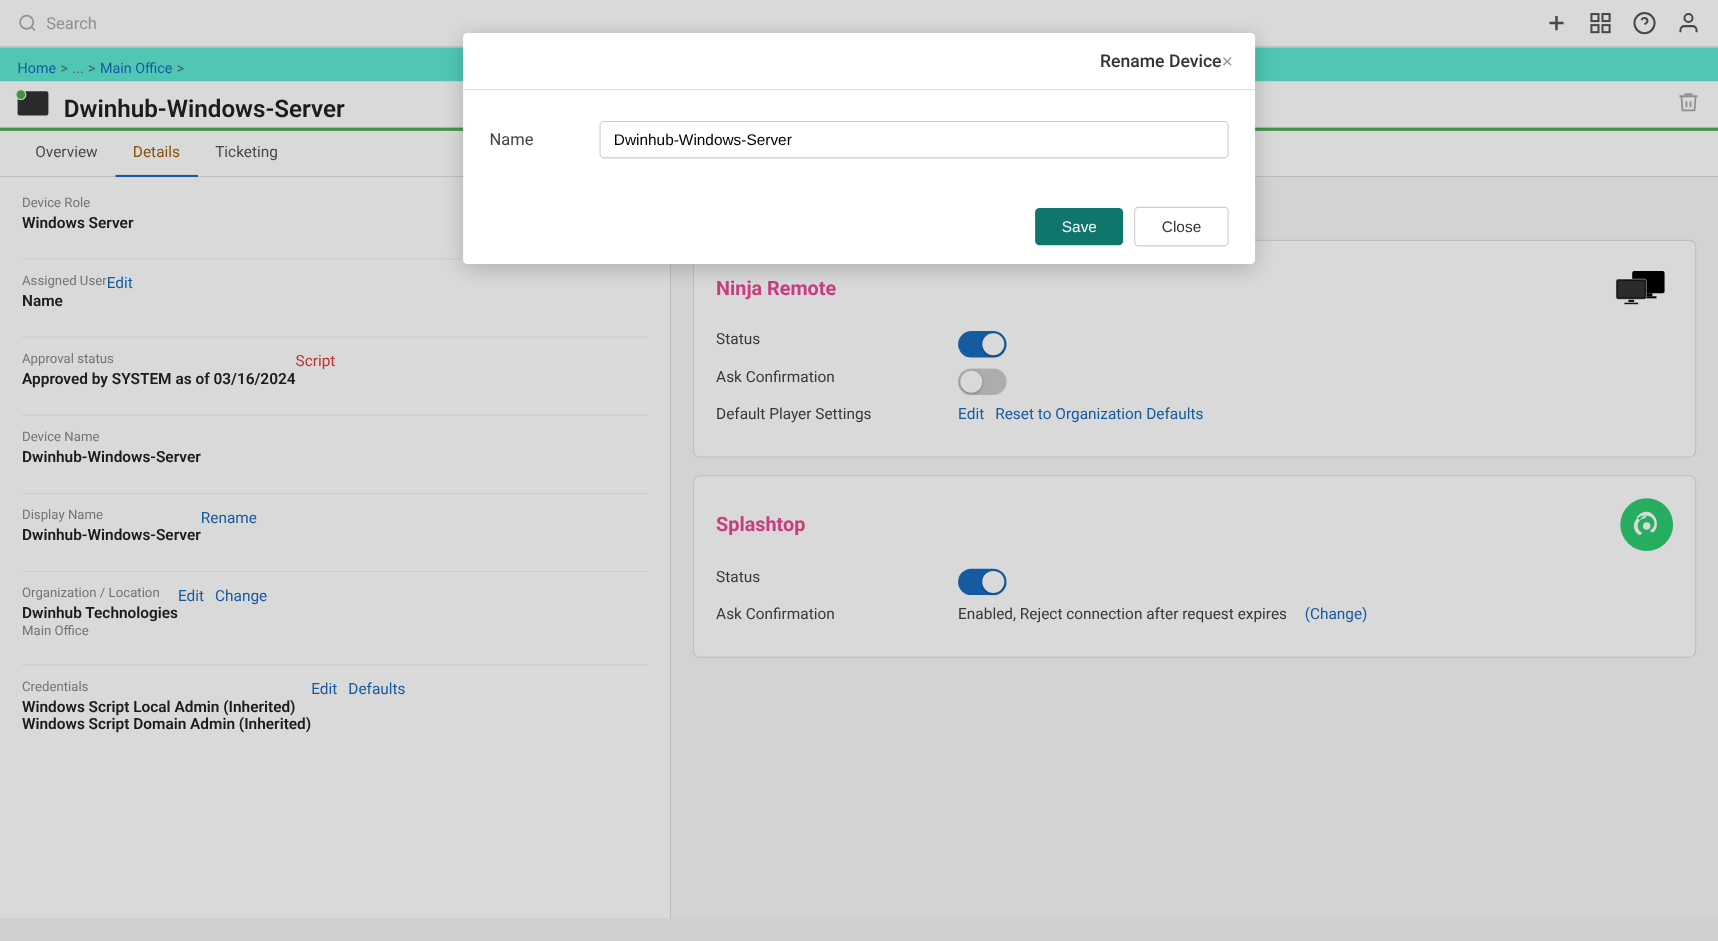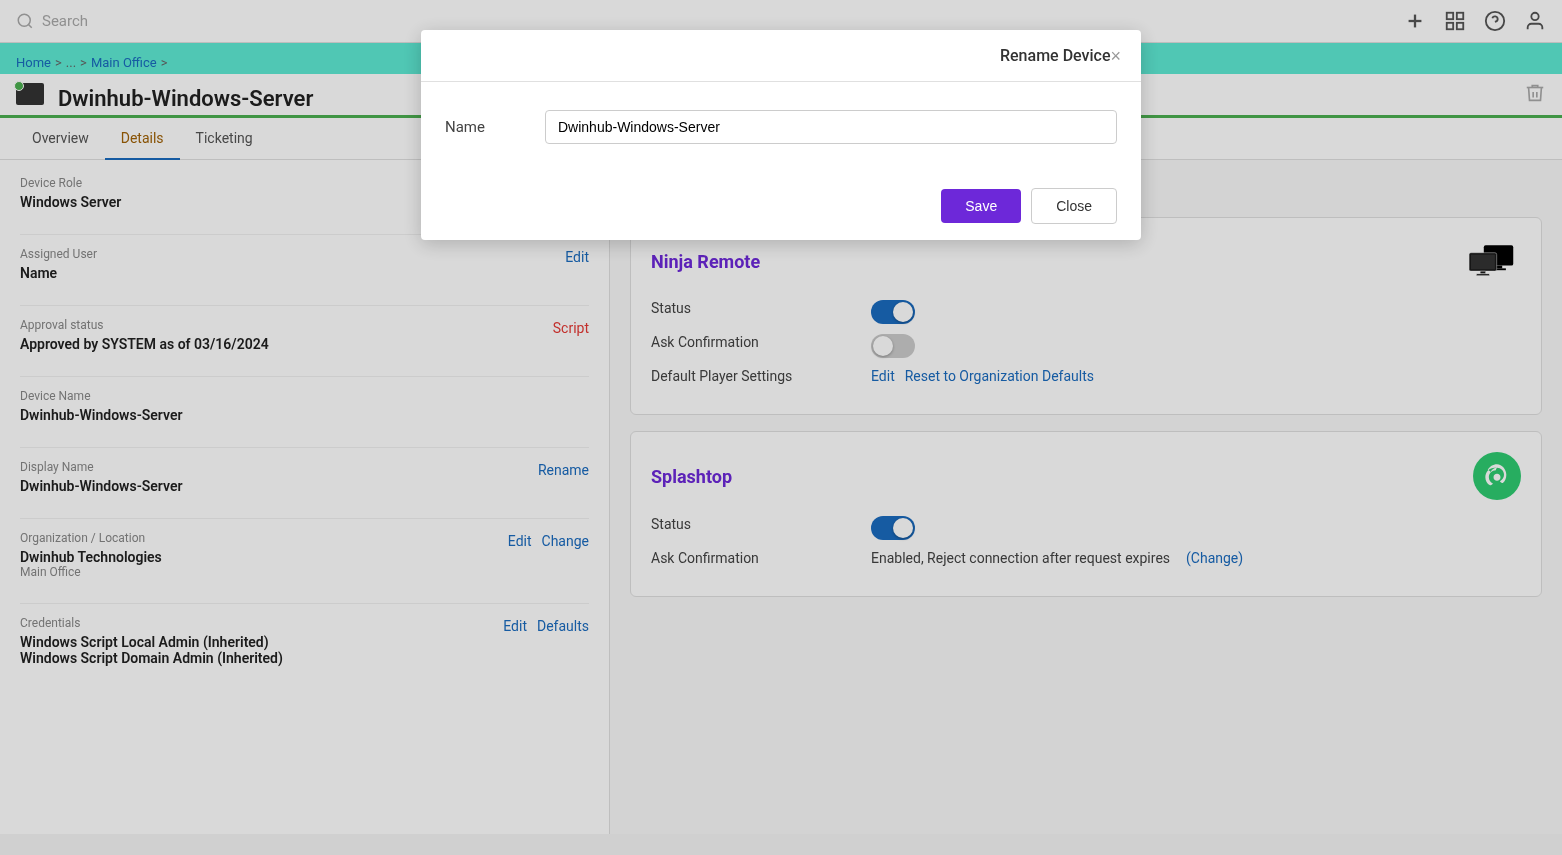--- a/index.html
+++ b/index.html
@@ -37,31 +37,31 @@
     .tab.active { color: #a16207; border-bottom-color: #1a6bbf; }
 
     
     .main-content { display: flex; height: calc(855px - 43px - 42px - 52px - 44px); overflow: hidden; }
 
     
     .left-panel { width: 610px; min-width: 610px; background: #fff; overflow-y: auto; padding: 16px 20px; border-right: 1px solid #e0e0e0; }
     .field-group { margin-bottom: 24px; }
     .field-label { font-size: 12px; color: #888; margin-bottom: 4px; }
     .field-value { font-size: 14px; font-weight: 600; color: #222; }
-    .field-row { display: flex; align-items: flex-start; justify-content: space-between; }
+    .field-row { display: flex; align-items: flex-start; }
     .field-actions { display: flex; gap: 10px; font-size: 14px; margin-top: 2px; }
     .link-blue { color: #1a6bbf; cursor: pointer; text-decoration: none; }
     .link-red { color: #e53935; cursor: pointer; }
 
     
     .right-panel { flex: 1; background: #f8f8f8; overflow-y: auto; padding: 20px; }
     .section-title { font-size: 18px; font-weight: 600; color: #222; margin-bottom: 16px; }
     .app-card { background: #fff; border: 1px solid #e0e0e0; border-radius: 6px; padding: 20px; margin-bottom: 16px; }
     .app-card-header { display: flex; align-items: center; justify-content: space-between; margin-bottom: 16px; }
-    .app-name { font-size: 18px; font-weight: 700; color: #6d28d9; text-align: center; }
+    .app-name { font-size: 18px; font-weight: 700; color: #ec4899; text-align: center; }
     .remote-icon { display: flex; align-items: center; }
     .remote-icon svg { width: 56px; height: 46px; }
     .splashtop-icon { width: 48px; height: 48px; background: #2ecc71; border-radius: 50%; display: flex; align-items: center; justify-content: center; }
     .splashtop-icon svg { width: 28px; height: 28px; fill: #fff; }
 
     .app-field { display: flex; align-items: flex-start; margin-bottom: 10px; }
     .app-field-label { width: 220px; font-size: 14px; color: #444; }
     .app-field-value { display: flex; align-items: center; gap: 10px; }
 
     
@@ -82,21 +82,21 @@
     .overlay { position: fixed; top: 0; left: 0; width: 100%; height: 100%; background: rgba(0,0,0,0.15); z-index: 100; display: flex; align-items: flex-start; justify-content: center; padding-top: 30px; }
     .modal { background: #fff; border-radius: 4px; width: 720px; box-shadow: 0 4px 20px rgba(0,0,0,0.2); overflow: hidden; }
     .modal-header { display: flex; align-items: center; justify-content: space-between; padding: 16px 20px; border-bottom: 1px solid #e0e0e0; }
     .modal-title { font-size: 16px; font-weight: 500; color: #333; flex: 1; text-align: right; }
     .modal-close { cursor: pointer; color: #999; font-size: 18px; line-height: 1; background: none; border: none; }
     .modal-body { padding: 28px 24px; }
     .modal-field { display: flex; align-items: center; gap: 20px; }
     .modal-field-label { font-size: 15px; color: #444; width: 80px; }
     .modal-input { flex: 1; padding: 8px 12px; border: 1px solid #ccc; border-radius: 4px; font-size: 14px; outline: none; }
     .modal-footer { padding: 16px 24px; display: flex; align-items: center; justify-content: flex-end; gap: 10px; }
-    .btn-save { background: #6d28d9; color: #fff; border: none; padding: 9px 24px; border-radius: 4px; cursor: pointer; font-size: 14px; font-weight: 500; }
+    .btn-save { background: #0f766e; color: #fff; border: none; padding: 9px 24px; border-radius: 4px; cursor: pointer; font-size: 14px; font-weight: 500; }
     .btn-close { background: #fff; color: #333; border: 1px solid #ccc; padding: 9px 24px; border-radius: 4px; cursor: pointer; font-size: 14px; }
 
     .divider { height: 1px; background: #f0f0f0; margin: 4px 0 12px; }
   </style>
 </head>
 <body>
 
 <div class="topbar">
   <div class="topbar-search">
     <svg viewBox="0 0 24 24" fill="none" stroke="#aaa" stroke-width="2">

